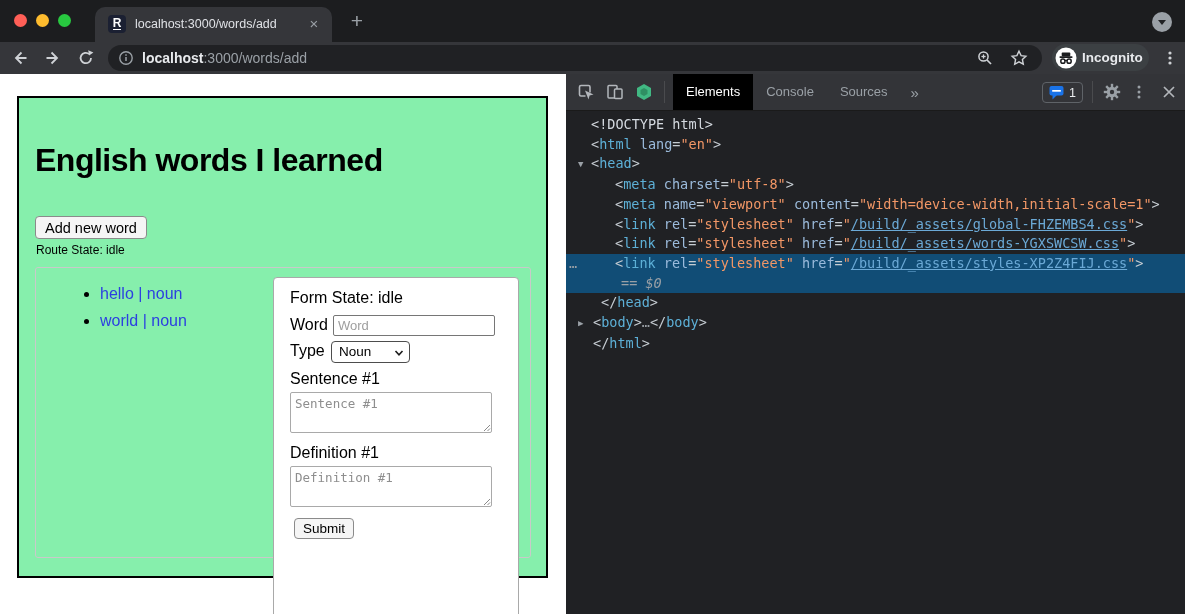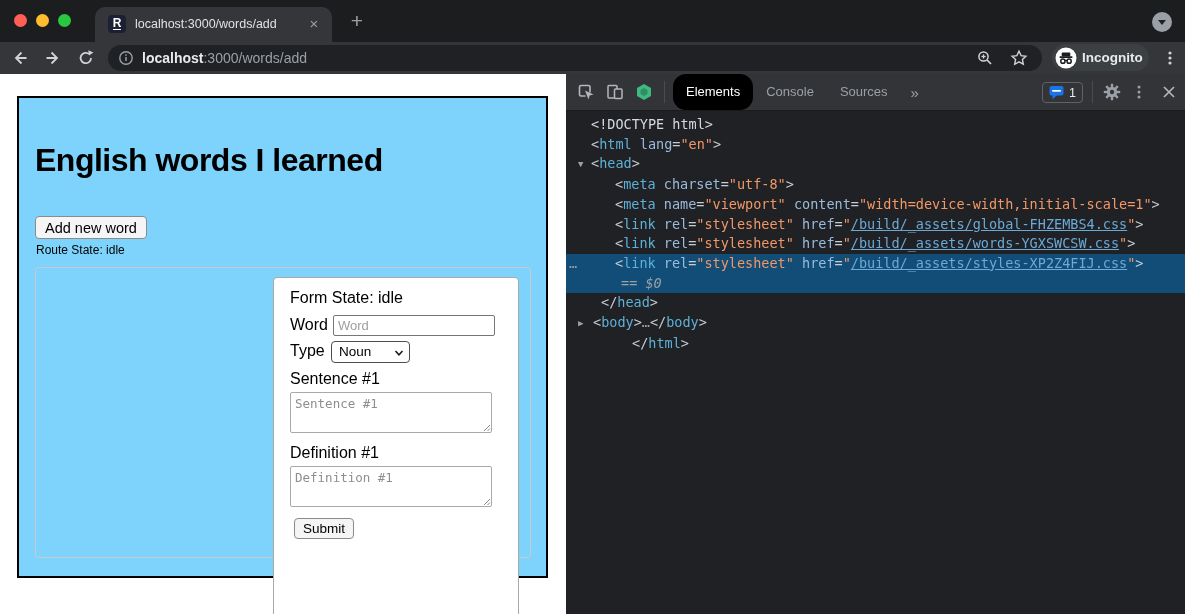--- a/index.html
+++ b/index.html
@@ -52,21 +52,21 @@
   .incog-circle { position:absolute; left:3px; top:2.5px; }
   .incog-label { position:absolute; left:30px; top:6px; font-size:13.5px; color:#e8eaed;font-weight:bold; }
   .menu-dots { position:absolute; right:6px; top:7px; width:18px; height:18px; }
 
   
   .content { display:flex; height:540px; }
   .page { position:relative; width:566px; background:#fff; }
   .devtools { position:relative; width:619px; background:#202124; }
 
   
-  .black-box { position:absolute; left:17px; top:22px; width:531px; height:482px; border:2px solid #000; background:#7dd3fc; }
+  .black-box { position:absolute; left:17px; top:22px; width:531px; height:482px; border:2px solid #000; background:#86efac; }
   .page-h1 { position:absolute; left:16px; top:44px; font-size:32px; font-weight:bold; color:#000;
              letter-spacing:-0.5px; white-space:nowrap; }
   .btn { font-family:"Liberation Sans",sans-serif; background:#f5f5f5; border:1px solid #8b8b8b;
          border-radius:4px; color:#000;text-align:center; }
   .add-btn { position:absolute; left:16px; top:118px; height:23px; font-size:14.5px; padding:0 9px; }
   .route-state { position:absolute; left:17px; top:145px; font-size:12px; color:#000; }
   .outer-box { position:absolute; left:16px; top:169px; width:496px; height:291px;
                border:1px solid #c9c9c9; border-radius:3px; }
   .word-list { position:absolute; left:44px; top:17px; margin:0; padding-left:20px; }
   .word-list li { margin-bottom:9px; font-size:16px; color:#000; }
@@ -96,21 +96,21 @@
   .resize-handle { position:absolute; pointer-events:none; }
   .rh1 { left:209px; top:146px; } .rh2 { left:209px; top:220px; }
 
   
   .dt-toolbar { position:relative; height:37px; background:#333438; border-bottom:1px solid #1a1a1a; }
   .dt-left { position:absolute; left:0; top:0; height:36px; display:flex; align-items:center; }
   .dt-ico { width:18px; height:18px; margin-left:11px; }
   .dt-sep { width:1px; height:22px; background:#4a4b4e; margin-left:11px; }
   .dt-tabs { display:flex; align-items:center; height:36px; margin-left:8px; }
   .dt-tab { height:36px; line-height:36px; padding:0 13px; font-size:13px; color:#9aa0a6; white-space:nowrap; }
-  .dt-tab.active { background:#000; color:#fff;border-radius:13px; }
+  .dt-tab.active { background:#000; color:#fff; }
   .more-tabs { color:#9aa0a6; font-size:15px; margin-left:10px; }
   .issues { position:absolute; right:102px; top:8px; height:21px; border:1px solid #5f6368; border-radius:4px;
             display:flex; align-items:center; padding:0 6px; gap:5px; }
   .issues-count { color:#e8eaed; font-size:12.5px; }
   .dt-sep2 { position:absolute; right:92px; top:7px; width:1px; height:22px; background:#4a4b4e; }
   .gear { position:absolute; right:64px; top:9px; width:18px; height:18px; }
   .dt-dots { position:absolute; right:37px; top:9px; width:18px; height:18px; }
   .dt-close { position:absolute; right:7px; top:9px; width:18px; height:18px; }
 
   .dt-code { position:absolute; top:37px; left:0; right:0; bottom:0;
@@ -194,20 +194,24 @@
 
   <div class="content">
 
     <div class="page">
       <div class="black-box">
         <h1 class="page-h1" style="margin:0;">English words I learned</h1>
         <button class="btn add-btn">Add new word</button>
         <div class="route-state">Route State: idle</div>
 
         <div class="outer-box">
+          <ul class="word-list">
+            <li><a href="#">hello | noun</a></li>
+            <li><a href="#">world | noun</a></li>
+          </ul>
 
           <div class="form-box">
             <div class="form-state">Form State: idle</div>
 
             <span class="flabel word-label">Word</span>
             <input class="word-input" placeholder="Word" style="">
 
             <span class="flabel type-label">Type</span>
             <div class="type-select">
               <span>Noun</span>
@@ -295,18 +299,18 @@
           <div class="code-line"><span class="marker"></span><span class="segs" style="padding-left: 0px;"><span class="c-punc">&lt;</span><span class="c-tag">html</span><span class="c-plain"> </span><span class="c-attr">lang</span><span class="c-punc">=</span><span class="c-val">"en"</span><span class="c-punc">&gt;</span></span></div>
           <div class="code-line"><span class="marker">▼</span><span class="segs" style="padding-left: 0px;"><span class="c-punc">&lt;</span><span class="c-tag">head</span><span class="c-punc">&gt;</span></span></div>
           <div class="code-line"><span class="marker"></span><span class="segs" style="padding-left: 24px;"><span class="c-punc">&lt;</span><span class="c-tag">meta</span><span class="c-plain"> </span><span class="c-attr">charset</span><span class="c-punc">=</span><span class="c-val">"utf-8"</span><span class="c-punc">&gt;</span></span></div>
           <div class="code-line"><span class="marker"></span><span class="segs" style="padding-left: 24px;"><span class="c-punc">&lt;</span><span class="c-tag">meta</span><span class="c-plain"> </span><span class="c-attr">name</span><span class="c-punc">=</span><span class="c-val">"viewport"</span><span class="c-plain"> </span><span class="c-attr">content</span><span class="c-punc">=</span><span class="c-val">"width=device-width,initial-scale=1"</span><span class="c-punc">&gt;</span></span></div>
           <div class="code-line"><span class="marker"></span><span class="segs" style="padding-left: 24px;"><span class="c-punc">&lt;</span><span class="c-tag">link</span><span class="c-plain"> </span><span class="c-attr">rel</span><span class="c-punc">=</span><span class="c-val">"stylesheet"</span><span class="c-plain"> </span><span class="c-attr">href</span><span class="c-punc">=</span><span class="c-val">"</span><span class="c-link">/build/_assets/global-FHZEMBS4.css</span><span class="c-val">"</span><span class="c-punc">&gt;</span></span></div>
           <div class="code-line"><span class="marker"></span><span class="segs" style="padding-left: 24px;"><span class="c-punc">&lt;</span><span class="c-tag">link</span><span class="c-plain"> </span><span class="c-attr">rel</span><span class="c-punc">=</span><span class="c-val">"stylesheet"</span><span class="c-plain"> </span><span class="c-attr">href</span><span class="c-punc">=</span><span class="c-val">"</span><span class="c-link">/build/_assets/words-YGXSWCSW.css</span><span class="c-val">"</span><span class="c-punc">&gt;</span></span></div>
           <div class="code-line sel"><span class="gutter">…</span><span class="marker"></span><span class="segs" style="padding-left: 24px;"><span class="c-punc">&lt;</span><span class="c-tag">link</span><span class="c-plain"> </span><span class="c-attr">rel</span><span class="c-punc">=</span><span class="c-val">"stylesheet"</span><span class="c-plain"> </span><span class="c-attr">href</span><span class="c-punc">=</span><span class="c-val">"</span><span class="c-link">/build/_assets/styles-XP2Z4FIJ.css</span><span class="c-val">"</span><span class="c-punc">&gt;</span></span></div>
           <div class="code-line sel"><span class="marker"></span><span class="segs" style="padding-left: 30px;"><span class="c-dim">== </span><span class="c-dollar">$0</span></span></div>
           <div class="code-line"><span class="marker"></span><span class="segs" style="padding-left: 10px;"><span class="c-punc">&lt;/</span><span class="c-tag">head</span><span class="c-punc">&gt;</span></span></div>
           <div class="code-line"><span class="marker">▶</span><span class="segs" style="padding-left: 2px;"><span class="c-punc">&lt;</span><span class="c-tag">body</span><span class="c-punc">&gt;</span><span class="c-dim">…</span><span class="c-punc">&lt;/</span><span class="c-tag">body</span><span class="c-punc">&gt;</span></span></div>
-          <div class="code-line"><span class="marker"></span><span class="segs" style="padding-left: 2px; margin-left: 39px;"><span class="c-punc">&lt;/</span><span class="c-tag">html</span><span class="c-punc">&gt;</span></span></div>
+          <div class="code-line"><span class="marker"></span><span class="segs" style="padding-left: 2px;"><span class="c-punc">&lt;/</span><span class="c-tag">html</span><span class="c-punc">&gt;</span></span></div>
         </div>
     </div>
 
   </div>
 </div>
 
 </body></html>

